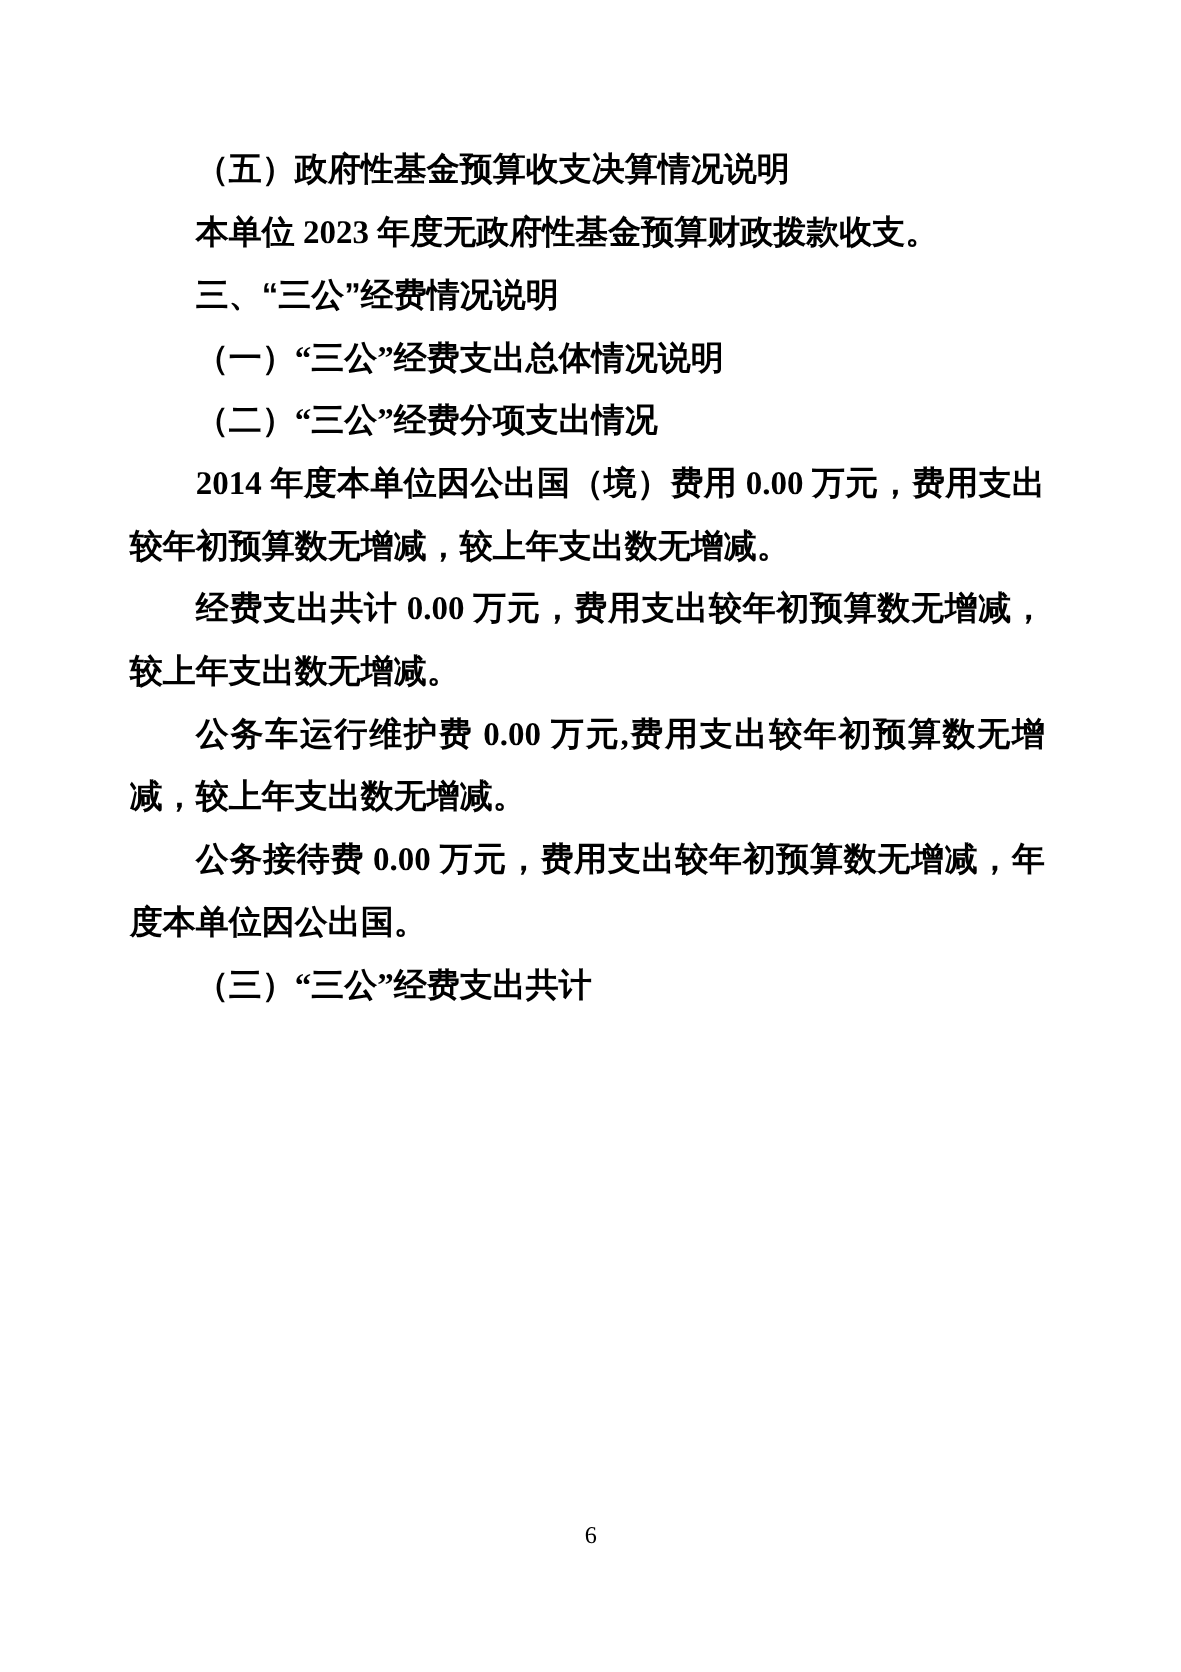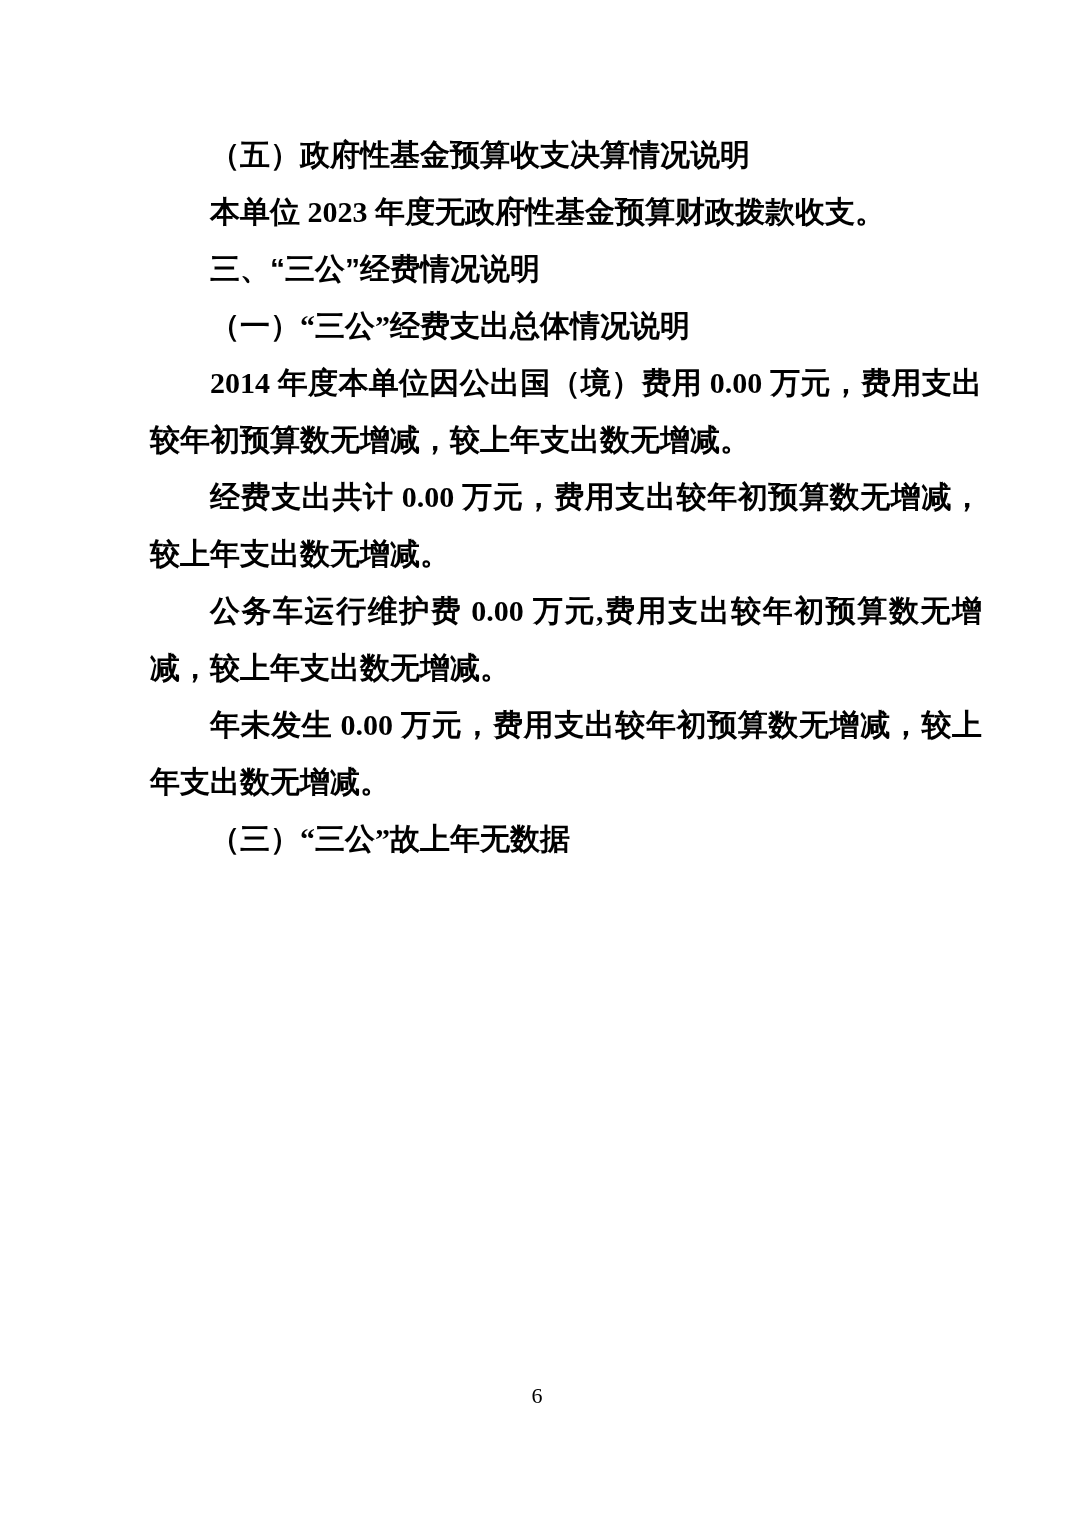--- a/index.html
+++ b/index.html
@@ -17,21 +17,20 @@
     overflow: hidden;
   }
   .content {
     position: absolute;
     left: 118px;
     top: 126px;
     width: 832px;
     font-size: 30px;
     line-height: 57px;
     text-align: justify;
-    margin-left: 32px;
   }
   .content p {
     margin: 0;
     padding: 0;
     text-indent: 2em;
   }
   .heading-l1 {
     font-weight: bold;
     font-family: Liberation Sans, sans-serif;
   }
@@ -54,20 +53,21 @@
 </style>
 </head>
 <body>
 
 <div class="page">
   <div class="content">
     <p class="heading-l2">（五）政府性基金预算收支决算情况说明</p>
     <p class="body-para">本单位 2023 年度无政府性基金预算财政拨款收支。</p>
     <p class="heading-l1">三、“三公”经费情况说明</p>
     <p class="heading-l2">（一）“三公”经费支出总体情况说明</p>
+    <p class="heading-l2">（二）“三公”经费分项支出情况</p>
     <p class="body-para">2014 年度本单位因公出国（境）费用 0.00 万元，费用支出较年初预算数无增减，较上年支出数无增减。</p>
     <p class="body-para">经费支出共计 0.00 万元，费用支出较年初预算数无增减，较上年支出数无增减。</p>
     <p class="body-para">公务车运行维护费 0.00 万元,费用支出较年初预算数无增减，较上年支出数无增减。</p>
-    <p class="body-para">年未发生 0.00 万元，费用支出较年初预算数无增减，较上年支出数无增减。</p>
-    <p class="heading-l2">（三）“三公”故上年无数据</p>
+    <p class="body-para">公务接待费 0.00 万元，费用支出较年初预算数无增减，年度本单位因公出国。</p>
+    <p class="heading-l2">（三）“三公”经费支出共计</p>
   </div>
   <div class="page-footer">6</div>
 </div>
 
 </body></html>

